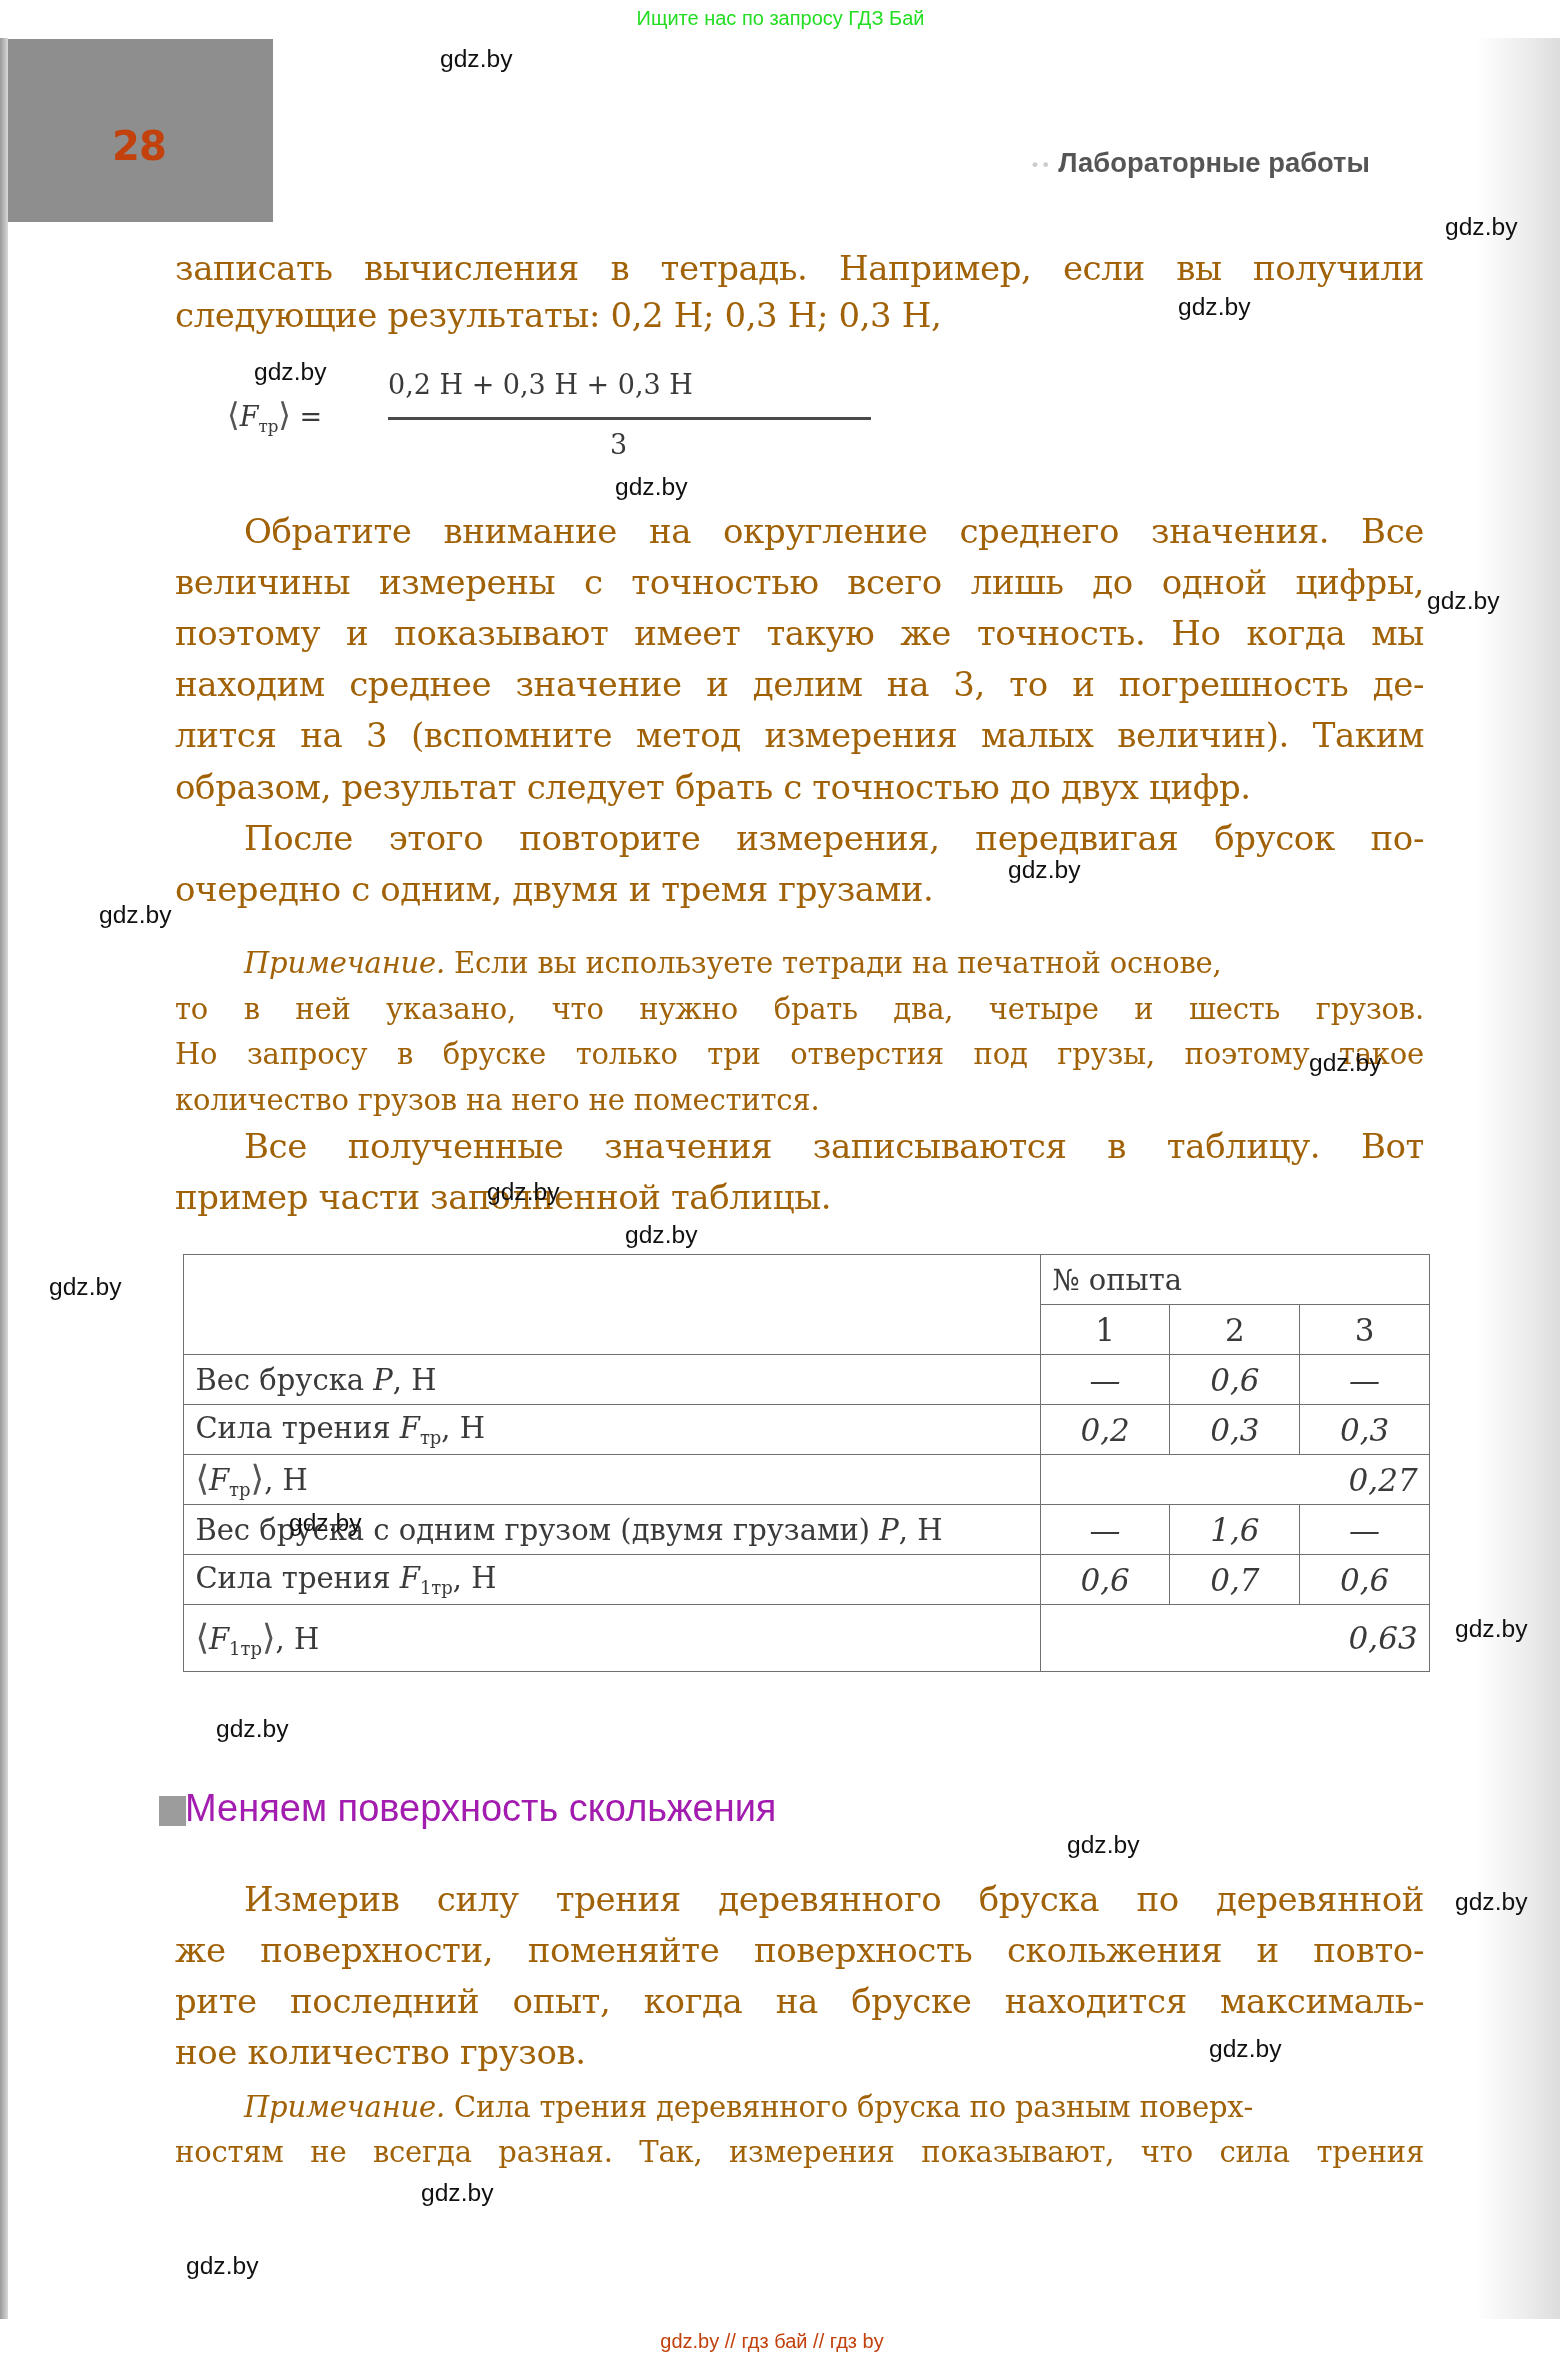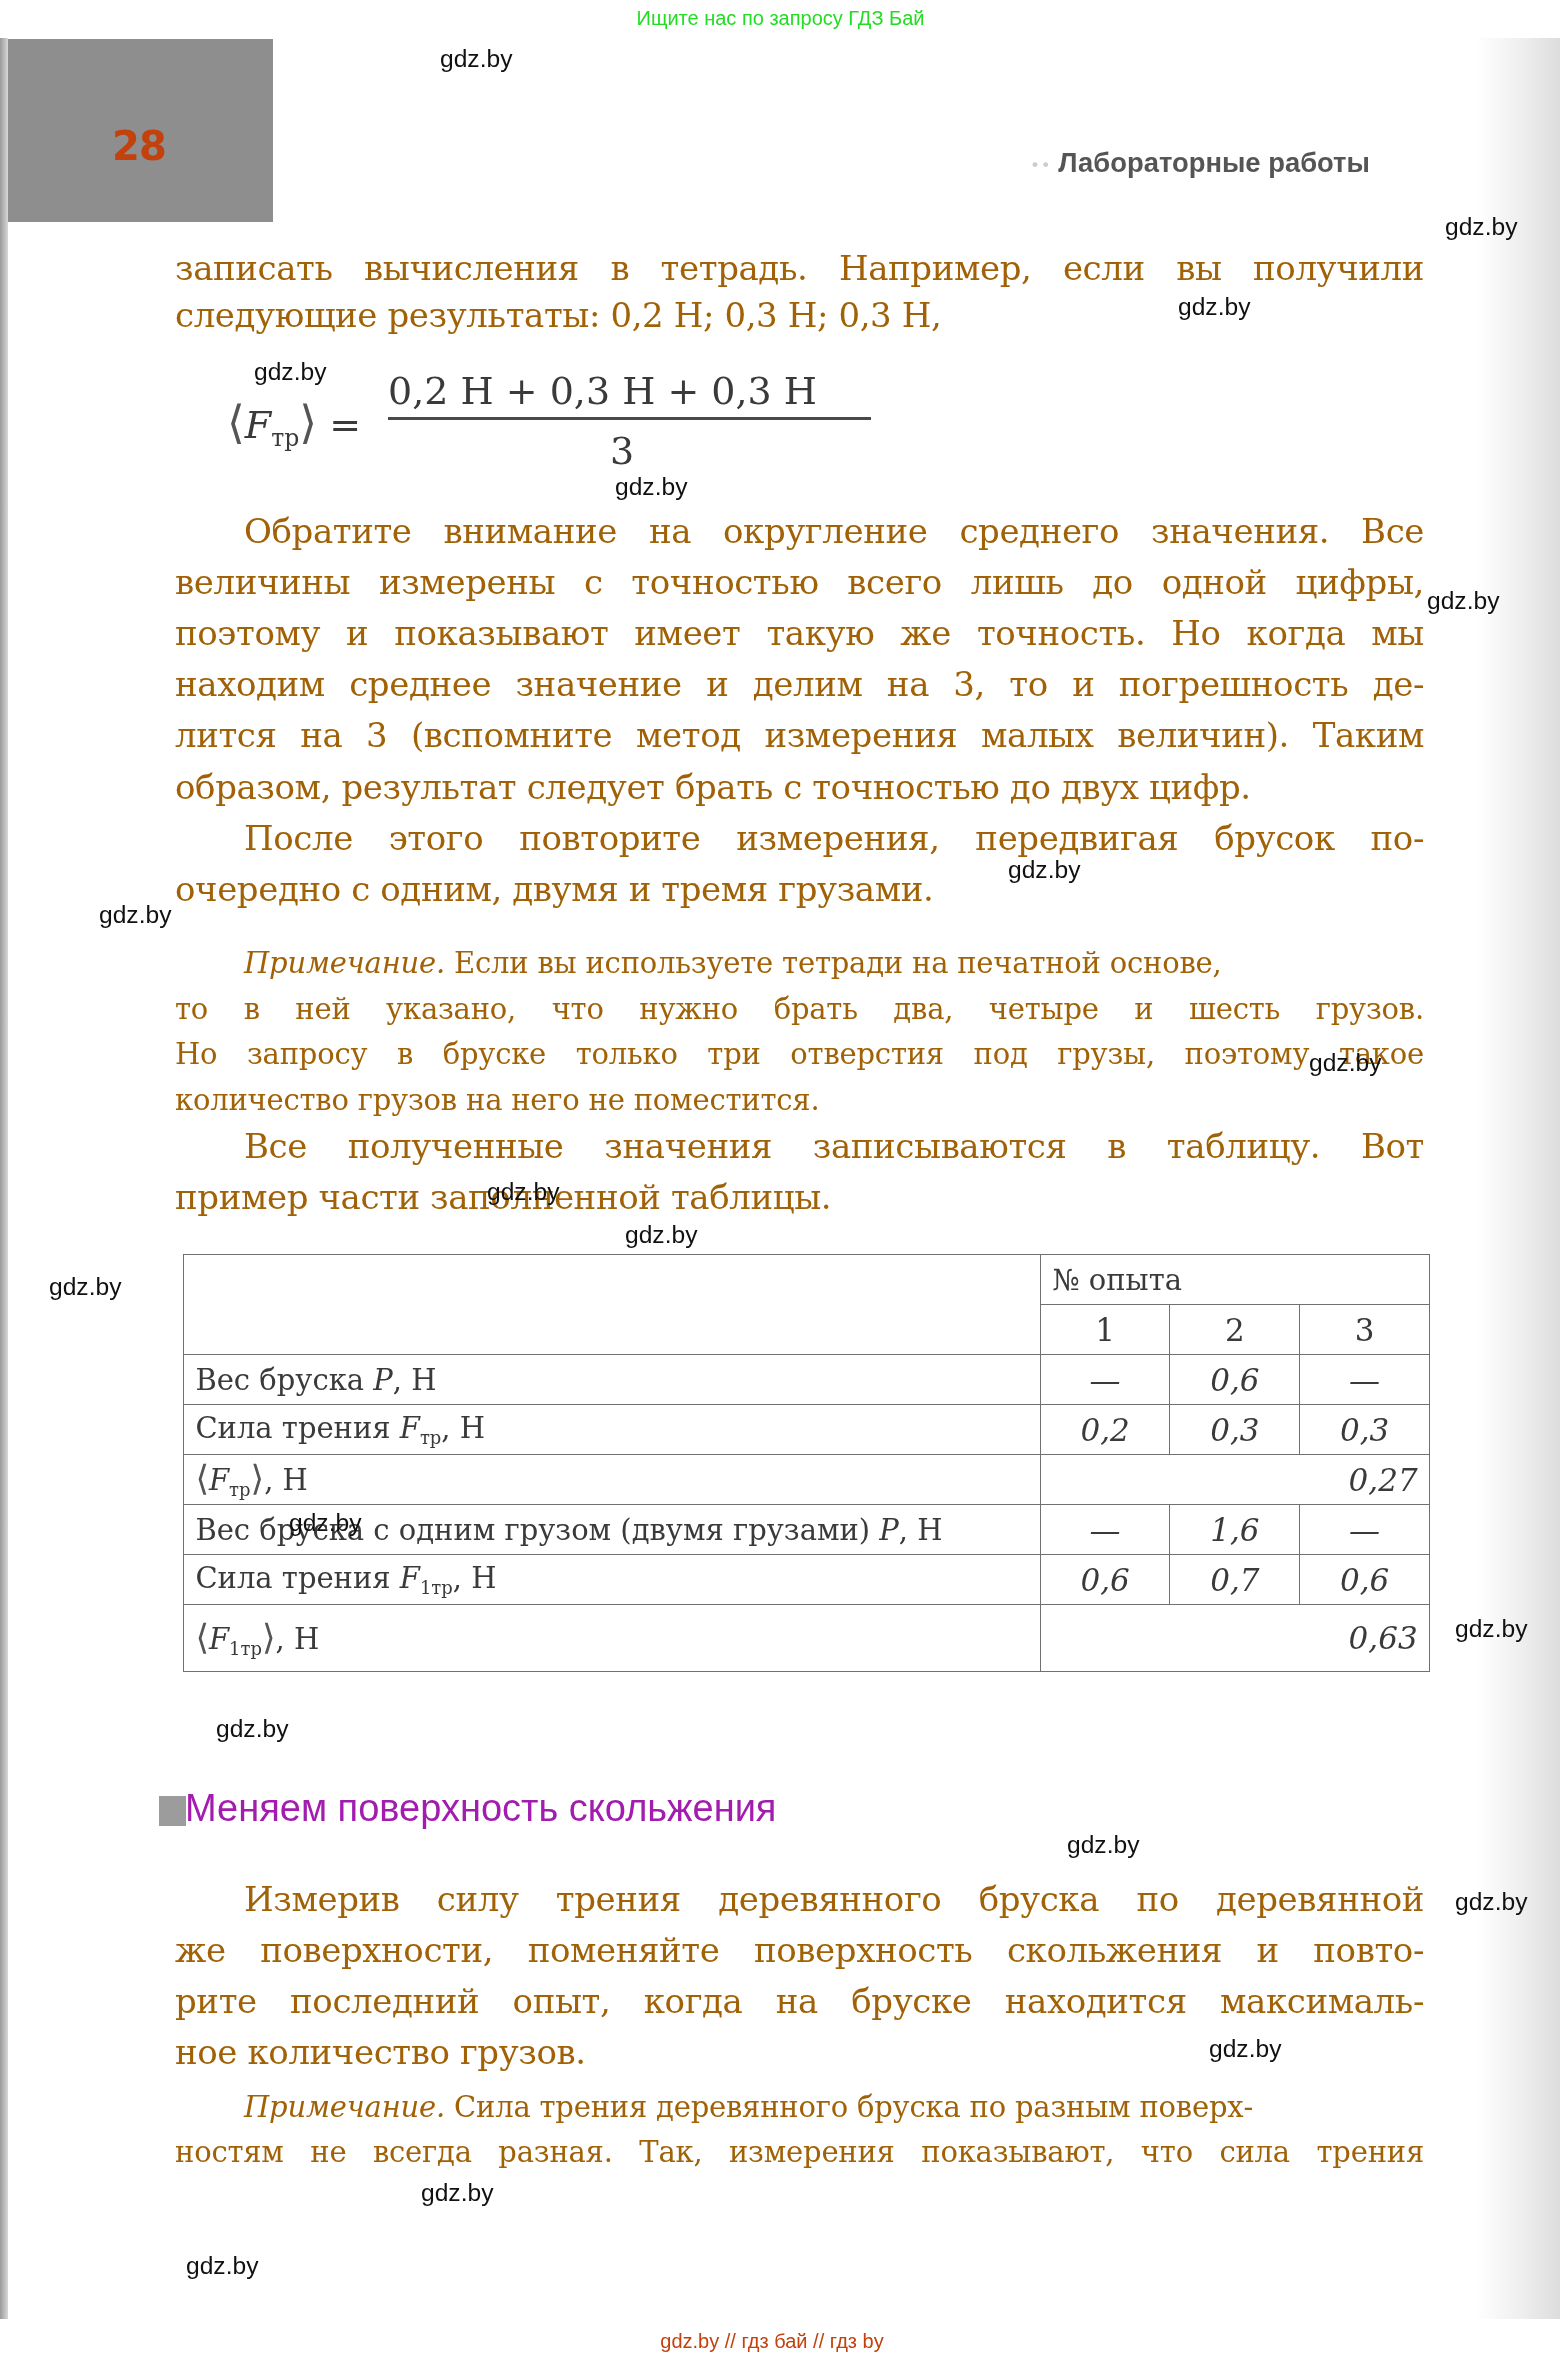--- a/index.html
+++ b/index.html
@@ -46,21 +46,21 @@
     position: absolute; left: 175px; width: 1249px; white-space: nowrap;
     font-size: 34px; color: #a16207; letter-spacing: -0.4px;
   }
   .text-line.justify { text-align: justify; text-align-last: justify; }
   .indent { left: 244px; width: 1180px; }
   .small { font-size: 29px; letter-spacing: -0.2px; }
   .italic-lead { font-style: italic; }
 
   .formula {
     position: absolute; left: 227px; top: 358px; height: 142px; width: 1183px;
-    font-size: 38px; color: #3a3a3a;
+    font-size: 27px; color: #3a3a3a;
   }
   .formula .lhs { position: absolute; left: 0; top: 38px; }
   .formula .frac-num { position: absolute; left: 161px; top: 11.4px; }
   .formula .frac-line { position: absolute; left: 161px; top: 59px; width: 483px; height: 2.8px; background: #4a4a4a; }
   .formula .frac-den { position: absolute; left: 383px; top: 71px; }
   .formula .rhs { position: absolute; left: 653px; top: 38px; }
   .sub { font-size: 0.62em; vertical-align: -0.35em; font-style: normal; }
   .var { font-style: italic; }
   .angle { font-size: 1.2em; font-weight: 200; color: #555; }
 

